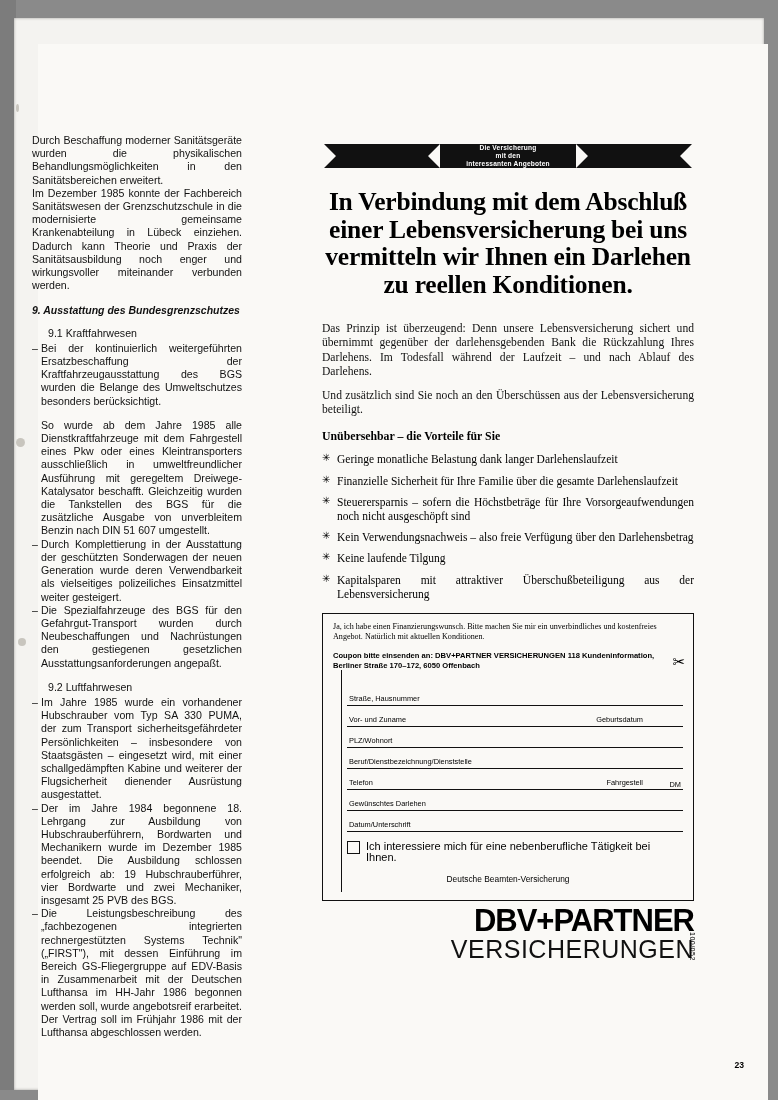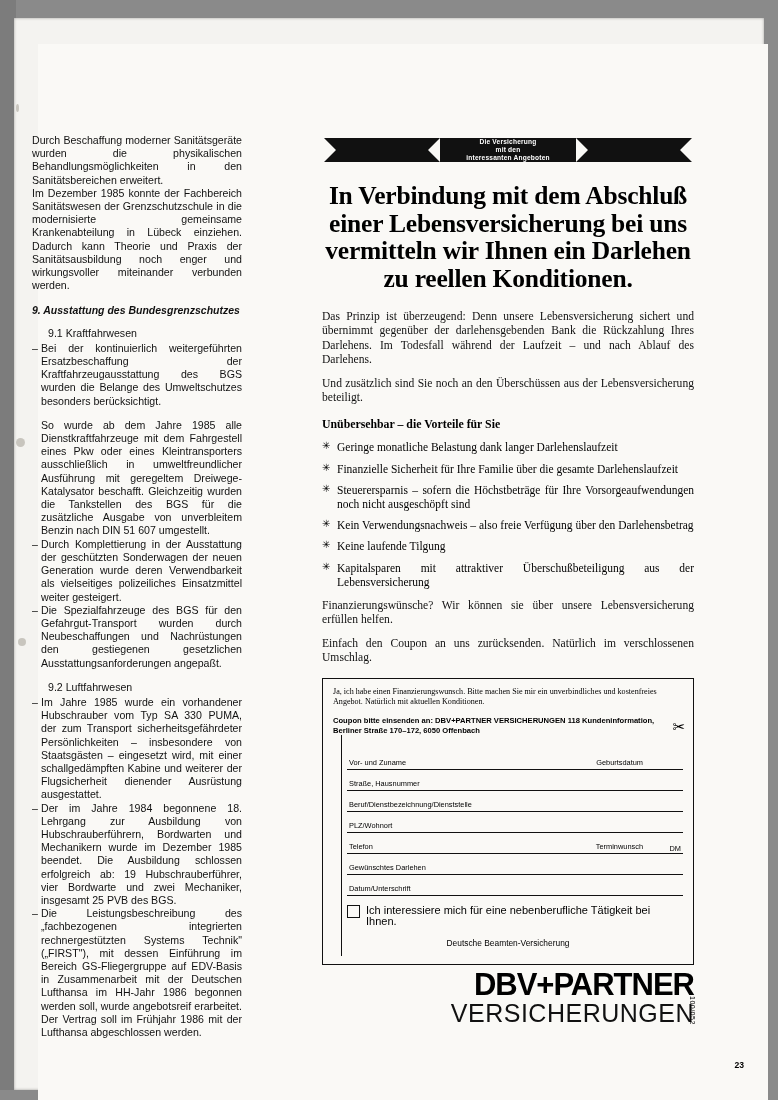--- a/index.html
+++ b/index.html
@@ -16,21 +16,21 @@
   
   .colL{position:absolute;left:32px;top:134px;width:210px;font-size:10.6px;line-height:13.2px;
         color:#111;text-align:justify;}
   .colL p{margin:0 0 0 0;}
   .sechead{font-style:italic;font-weight:bold;font-size:10.5px;margin:12px 0 9px 0;}
   .subhead{font-size:10.6px;margin:0 0 2px 16px;}
   .dashitem{padding-left:9px;position:relative;}
   .dashitem .dash{position:absolute;left:0;top:0;}
 
   
-  .colR{position:absolute;left:322px;top:134px;width:372px;}
+  .colR{position:absolute;left:322px;top:140px;width:372px;}
   .banner{position:relative;height:32px;}
   .banner svg{display:block;}
   .bannertext{position:absolute;left:0;top:0;width:372px;height:32px;
       display:flex;flex-direction:column;align-items:center;justify-content:center;
       color:#fff;font-size:6.6px;font-weight:bold;line-height:8.2px;letter-spacing:.2px;}
   .headline{font-family:"Liberation Serif",serif;font-weight:bold;font-size:25.5px;
       line-height:27.5px;text-align:center;color:#000;margin:16px 0 0 0;letter-spacing:-.2px;}
   .body-serif{font-family:"Liberation Serif",serif;font-size:11.6px;line-height:14.4px;
       color:#111;text-align:justify;}
   .body-serif p{margin:0 0 9px 0;}
@@ -135,66 +135,62 @@
       </svg>
       <div class="bannertext">
         <div>Die Versicherung</div>
         <div>mit den</div>
         <div>interessanten Angeboten</div>
       </div>
     </div>
 
     <div class="headline">In Verbindung mit dem Abschluß einer Lebensversicherung bei uns vermitteln wir Ihnen ein Darlehen zu reellen Konditionen.</div>
 
-    <div class="body-serif" style="margin-top:18px">
+    <div class="body-serif" style="margin-top:24px">
       <p>Das Prinzip ist überzeugend: Denn unsere Lebensversicherung sichert und übernimmt gegenüber der darlehensgebenden Bank die Rückzahlung Ihres Darlehens. Im Todesfall während der Laufzeit – und nach Ablauf des Darlehens.</p>
       <p>Und zusätzlich sind Sie noch an den Überschüssen aus der Lebensversicherung beteiligt.</p>
     </div>
 
     <div class="subtitle">Unübersehbar – die Vorteile für Sie</div>
 
     <ul class="benefits">
       <li><span class="star">✳</span><span>Geringe monatliche Belastung dank langer Darlehenslaufzeit</span></li>
       <li><span class="star">✳</span><span>Finanzielle Sicherheit für Ihre Familie über die gesamte Darlehenslaufzeit</span></li>
       <li><span class="star">✳</span><span>Steuerersparnis – sofern die Höchstbeträge für Ihre Vorsorgeaufwendungen noch nicht ausgeschöpft sind</span></li>
       <li><span class="star">✳</span><span>Kein Verwendungsnachweis – also freie Verfügung über den Darlehensbetrag</span></li>
       <li><span class="star">✳</span><span>Keine laufende Tilgung</span></li>
       <li><span class="star">✳</span><span>Kapitalsparen mit attraktiver Überschußbeteiligung aus der Lebensversicherung</span></li>
     </ul>
 
-    <div class="body-serif">
-      <p>Finanzierungswünsche? Wir können sie über unsere Lebensversicherung erfüllen helfen.</p>
-      <p>Einfach den Coupon an uns zurücksenden. Natürlich im verschlossenen Umschlag.</p>
-    </div>
 
     <div class="coupon">
       <div class="vline"></div>
       <div class="scissors">✂</div>
 
       <div class="legal">Ja, ich habe einen Finanzierungswunsch. Bitte machen Sie mir ein unverbindliches und kostenfreies Angebot. Natürlich mit aktuellen Konditionen.</div>
       <div class="sendto">Coupon bitte einsenden an: DBV+PARTNER VERSICHERUNGEN
 118 Kundeninformation, Berliner Straße 170–172, 6050 Offenbach</div>
 
       <div class="fields">
         <div class="fld">
+          <span>Straße, Hausnummer</span>
+        </div>
+        <div class="fld">
           <span>Vor- und Zuname</span>
           <span class="right">Geburtsdatum</span>
         </div>
         <div class="fld">
-          <span>Straße, Hausnummer</span>
+          <span>PLZ/Wohnort</span>
         </div>
         <div class="fld">
           <span>Beruf/Dienstbezeichnung/Dienststelle</span>
         </div>
         <div class="fld">
-          <span>PLZ/Wohnort</span>
-        </div>
-        <div class="fld">
           <span>Telefon</span>
-          <span class="right">Terminwunsch</span>
+          <span class="right">Fahrgestell</span>
         </div>
         <div class="fld">
           <span>Gewünschtes Darlehen</span>
           <span class="r2" style="bottom:auto;top:-10px">DM</span>
         </div>
         <div class="fld">
           <span>Datum/Unterschrift</span>
         </div>
       </div>
 

